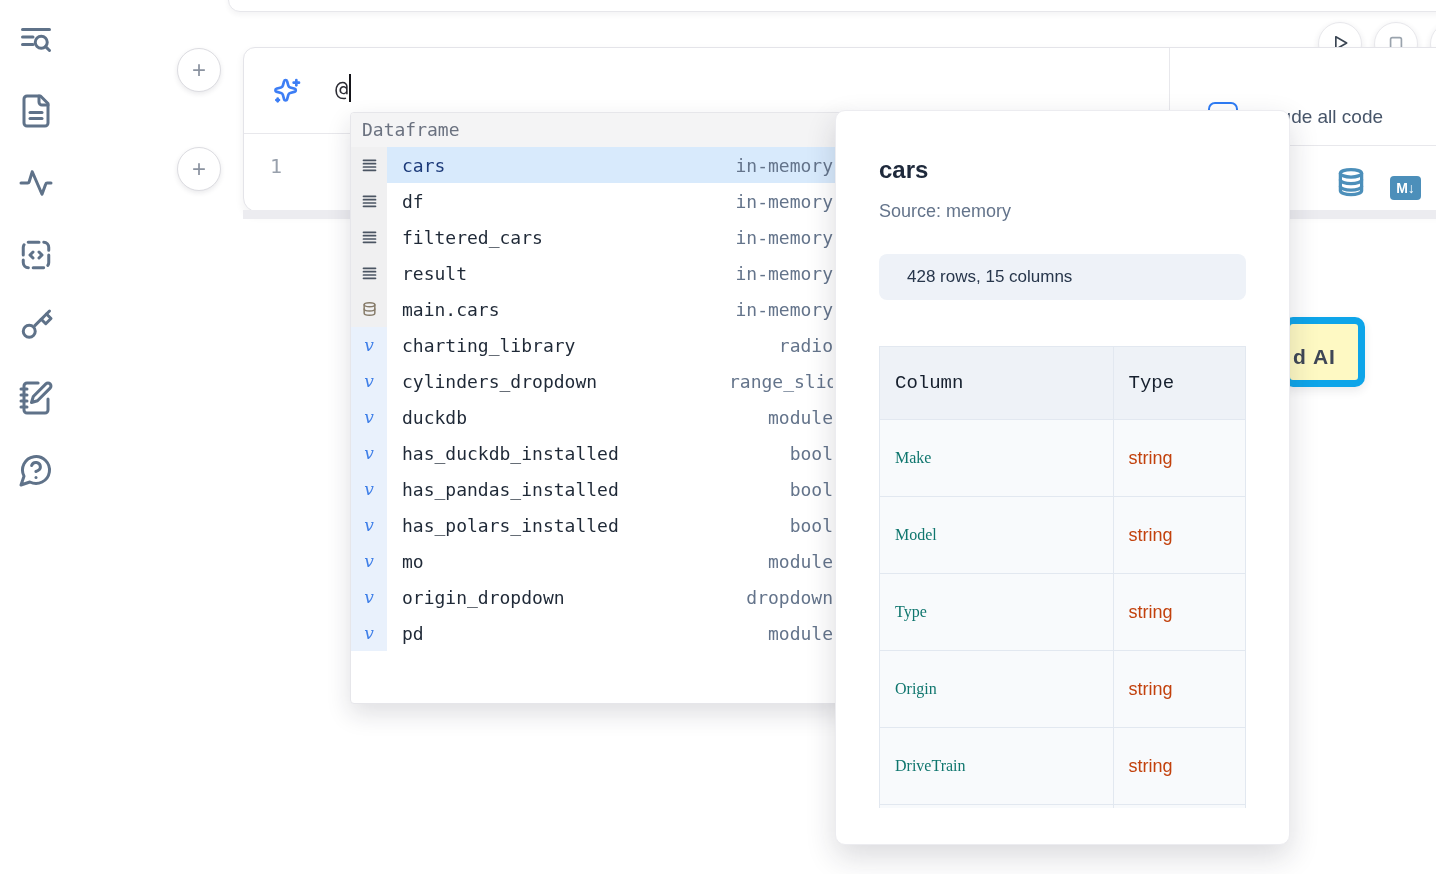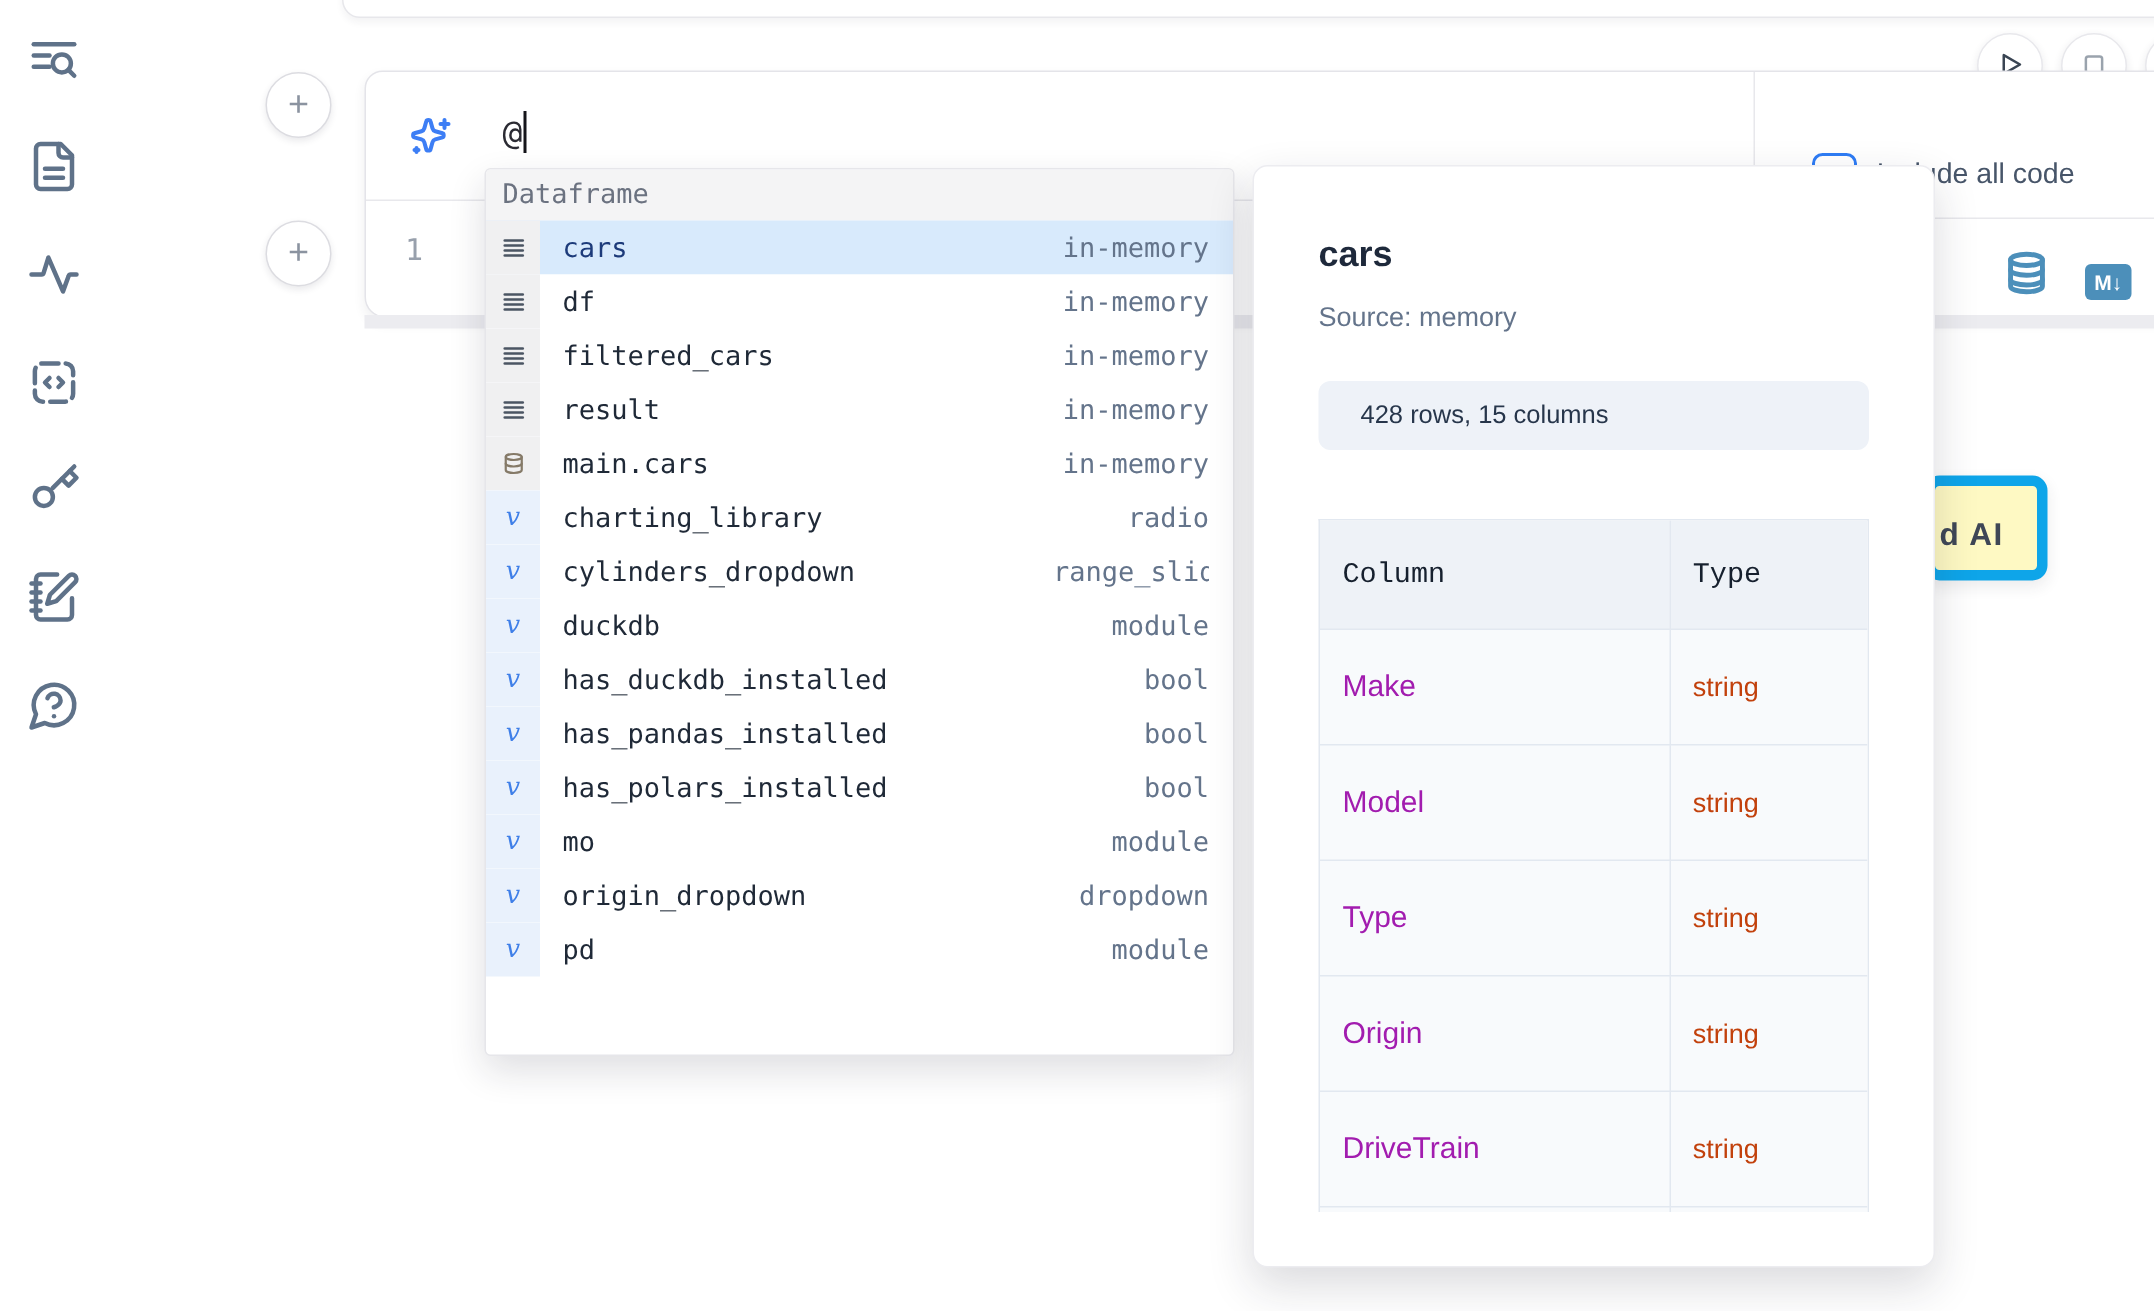--- a/index.html
+++ b/index.html
@@ -53,21 +53,21 @@
     display:flex;align-items:center;justify-content:center;}
   .circle-btn svg{width:20px;height:20px;}
 
   
   .ai-partial-btn{position:absolute;left:1283px;top:293px;width:82px;height:70px;background:#fef9c3;
     border:7px solid #0ea5e9;border-radius:10px;box-shadow:0 4px 10px rgba(40,40,60,.09);
     z-index:15;cursor:pointer;overflow:hidden;margin-top:24px;}
   .ai-partial-btn span{position:absolute;left:3px;top:21px;font-weight:bold;font-size:21px;color:#3f4756;letter-spacing:1px;}
 
   
-  .ac-dropdown{position:absolute;left:323px;top:112px;width:500px;height:592px;background:#fff;
+  .ac-dropdown{position:absolute;left:350px;top:112px;width:500px;height:592px;background:#fff;
     border:1px solid #e6e6ea;border-radius:4px;box-shadow:0 10px 24px rgba(30,30,50,.14);
     overflow:hidden;z-index:20;font-family:"DejaVu Sans Mono",monospace;font-size:18px;box-sizing:border-box;}
   .ac-header{height:34px;line-height:34px;background:#f4f4f5;color:#6b7280;padding-left:11px;}
   .ac-row{position:relative;height:36px;display:flex;align-items:center;cursor:pointer;background:#fff;}
   .ac-row .gutter{position:absolute;left:0;top:0;bottom:0;width:36px;background:#f0f0f1;
     display:flex;align-items:center;justify-content:center;}
   .ac-row.var .gutter{background:#e9f1fc;}
   .ac-row.selected{background:#d8eafc;}
   .ac-row.selected .name{color:#1d3b7a;}
   .ac-row .name{margin-left:51px;color:#1f2937;white-space:nowrap;}
@@ -87,21 +87,21 @@
   .pv-table-wrap{margin-top:46px;height:462px;overflow:hidden;
     border:1px solid #e2e8f0;border-bottom:none;box-sizing:border-box;}
   table.pv{border-collapse:collapse;width:100%;table-layout:fixed;}
   table.pv col.c1{width:233px;}
   table.pv th{height:70px;background:#eef2f7;font-weight:normal;font-size:19px;color:#16202e;
     text-align:left;padding-left:15px;border-right:1px solid #e2e8f0;border-bottom:1px solid #e2e8f0;font-family:Liberation Mono, monospace;}
   table.pv th:last-child{border-right:none;}
   table.pv td{height:74px;background:#f8fafc;padding-left:15px;
     border-right:1px solid #e2e8f0;border-bottom:1px solid #e2e8f0;}
   table.pv td:last-child{border-right:none;}
-  td.colname{font-family:Liberation Sans, sans-serif;font-size:20px;color:#a21caf;}
+  td.colname{font-family:Liberation Serif, serif;font-size:16px;color:#0f766e;}
   td.coltype{font-size:18px;color:#c2410c;}
 </style>
 </head>
 <body>
 
 <aside class="sidebar">
   <div class="sb-icon" style="top:22px">
     <svg viewBox="0 0 24 24" fill="none" stroke="currentColor" stroke-width="2" stroke-linecap="round" stroke-linejoin="round">
         <path d="M21 5H3"></path>
         <path d="M10 10H3"></path>

